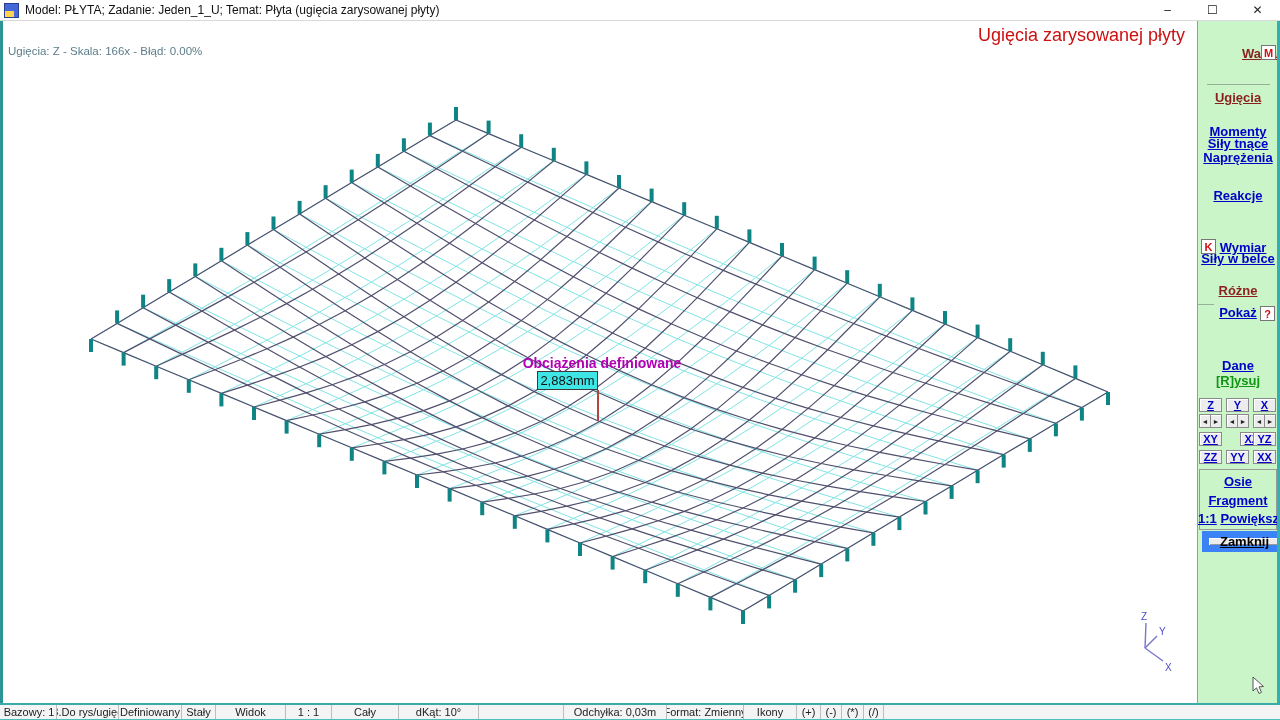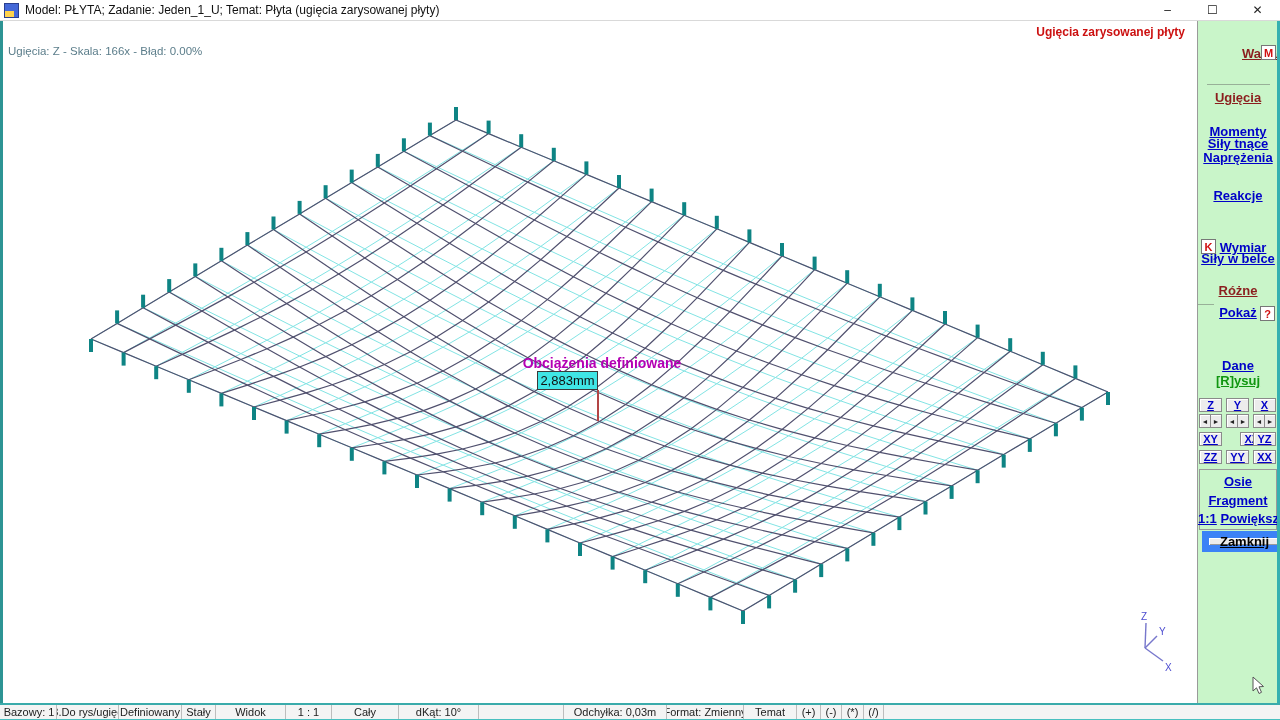--- a/index.html
+++ b/index.html
@@ -16,21 +16,21 @@
   .app-icon::after { content:""; position:absolute; left:0; bottom:0; width:9px; height:6px; background:#ffd34d; }
   .title-text { font-size:12px; color:#111; }
   .win-controls { margin-left:auto; display:flex; height:21px; }
   .win-btn { width:45px; height:21px; display:flex; align-items:center; justify-content:center;
     font-size:12px; color:#222; cursor:default; }
 
   
   .canvas { position:absolute; left:0; top:21px; width:1197px; height:682px; background:#ffffff; }
   .canvas-left-strip { position:absolute; left:0; top:0; width:3px; height:682px; background:#2d9494; }
   .infobar-left { position:absolute; left:8px; top:4px; font-size:11.5px; color:#5b7d8a;margin-top:20px; }
-  .infobar-right { position:absolute; right:12px; top:4px; font-size:12px; font-weight:bold; color:#cc1111; }
+  .infobar-right { position:absolute; right:12px; top:4px; font-size:18px; font-weight:normal; color:#cc1111; }
   #mesh-svg { position:absolute; left:0; top:0; width:1197px; height:682px; }
 
   .ann-title { position:absolute; left:522px; top:334px; width:160px; text-align:center;
     font-size:14px; font-weight:bold; color:#b400b4; }
   .ann-value { position:absolute; left:537px; top:350px; width:61px; height:19px;
     background:#3fe6e6; border:1px solid #3a3a3a; color:#111;
     font-size:13px; display:flex; align-items:center; justify-content:center; }
 
   .axis-label { font-size:10px; fill:#4d4dd0; font-family:"Liberation Sans",sans-serif; }
 
@@ -365,21 +365,21 @@
       <span class="seg" style="width: 62px;">3.Do rys/ugięć</span>
       <span class="seg" style="width: 63px;">Definiowany</span>
       <span class="seg" style="width: 34px;">Stały</span>
       <span class="seg" style="width: 70px;">Widok</span>
       <span class="seg" style="width: 46px;">1 : 1</span>
       <span class="seg" style="width: 67px;">Cały</span>
       <span class="seg" style="width: 80px;">dKąt: 10°</span>
       <span class="seg" style="width: 85px;"></span>
       <span class="seg" style="width: 103px;">Odchyłka: 0,03m</span>
       <span class="seg" style="width: 77px;">Format: Zmienny</span>
-      <span class="seg" style="width: 53px;">Temat</span>
+      <span class="seg" style="width: 53px;">Ikony</span>
       <span class="seg" style="width: 24px;">(+)</span>
       <span class="seg" style="width: 21px;">(-)</span>
       <span class="seg" style="width: 22px;">(*)</span>
       <span class="seg" style="width: 20px;">(/)</span>
   </div>
   <div class="status-bottom-line"></div>
 
   <svg class="cursor" width="14" height="20">
     <polygon points="1,1 1,15 4.5,11.8 7,17.5 9.5,16.3 7,10.8 11.5,10.5" fill="#ffffff" stroke="#555" stroke-width="1"></polygon>
   </svg>

